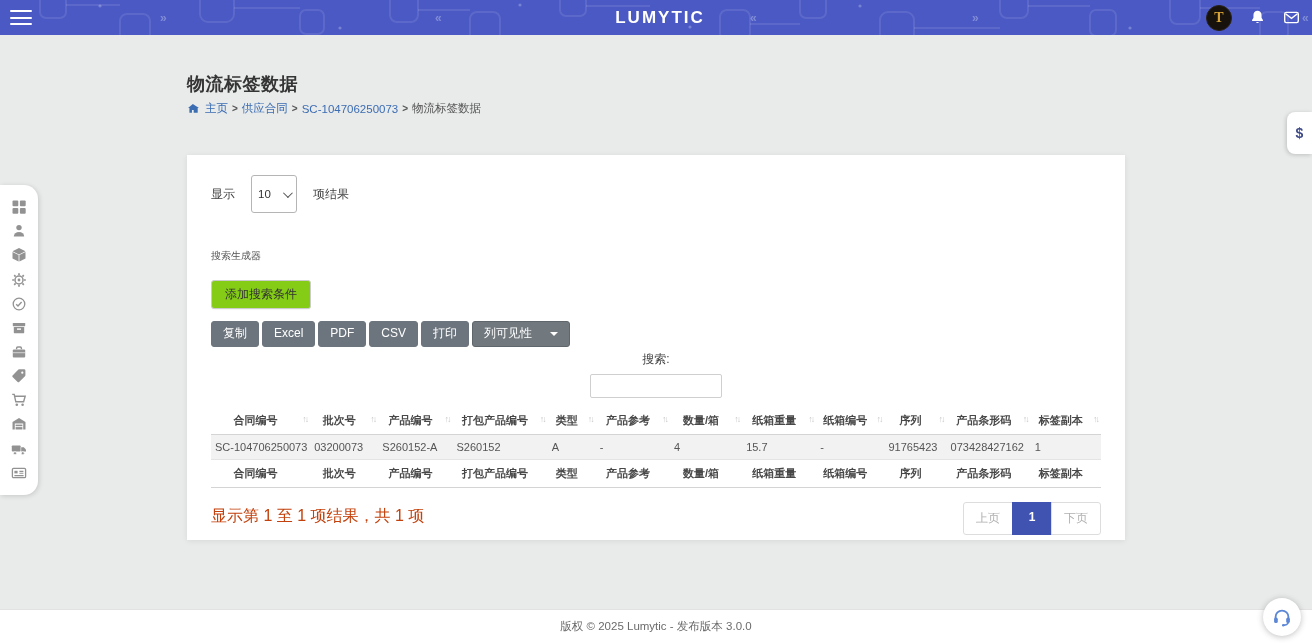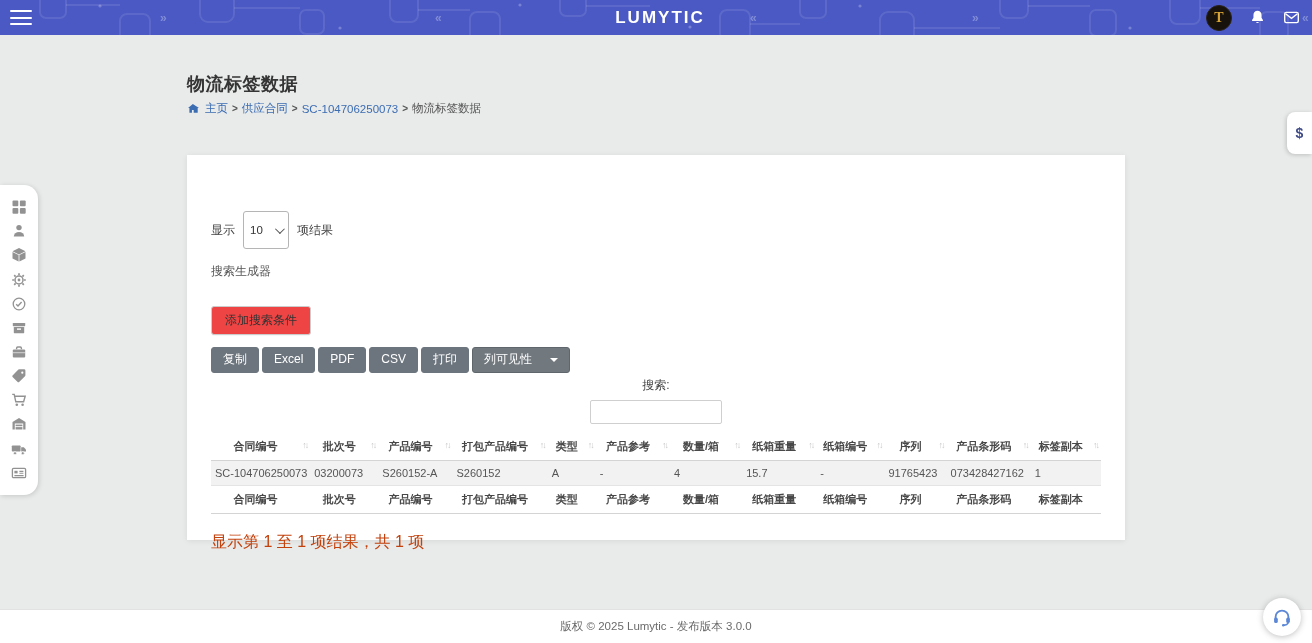--- a/index.html
+++ b/index.html
@@ -60,29 +60,29 @@
   }
   .side-ico { width:16px; height:16px; cursor:pointer; opacity:0.95; }
   .side-ico svg { width:16px; height:16px; }
 
   
   .card {
     position:absolute; left:187px; top:155px; width:938px; height:385px;
     background:#fff; box-shadow:0 1px 6px rgba(0,0,0,0.08);
     padding:0 24px;
   }
-  .show-row { margin-top:56px; display:flex; align-items:center; gap:8px; font-size:12px; color:#444; }
+  .show-row { margin-top:20px; display:flex; align-items:center; gap:16px; font-size:12px; color:#444; }
   .page-size {
     width:46px; height:38px; border:1px solid #b5b5b5; border-radius:3px; background:#fff;
     display:flex; align-items:center; justify-content:space-between; padding:0 6px; cursor:pointer; font-size:11.5px; color:#333;
   }
   .chev-down { width:7px; height:7px; border-right:1.5px solid #555; border-bottom:1.5px solid #555; transform:rotate(45deg) translateY(-2px); }
-  .builder-title { margin-top:14px; font-size:12px; color:#555; }
+  .builder-title { margin-top:36px; font-size:10px; color:#555; }
   .add-cond-btn {
-    margin-top:26px; display:inline-block; background:#ef4444; border:1px solid #ccc; border-radius:3px;
+    margin-top:17px; display:inline-block; background:#84cc16; border:1px solid #ccc; border-radius:3px;
     padding:5px 13px; font-size:12px; color:#333; cursor:pointer; box-shadow:0 1px 1px rgba(0,0,0,0.04);font-family:Liberation Serif, serif;
   }
   .toolbar-row { margin-top:12px; display:flex; align-items:center; }
   .btn-gray {
     background:#6c757d; color:#ffffff; border:1px solid #6c757d; border-radius:3px;
     padding:4px 11px; font-size:12px; margin-right:3px; cursor:pointer; line-height:1.3;
   }
   .btn-colvis { background:#71797f; border-color:#5f676d; display:flex; align-items:center; gap:18px; }
   .caret-down { width:0; height:0; border-left:4px solid transparent; border-right:4px solid transparent; border-top:4px solid #fff; }
   .search-row { margin-top:4px; display:flex; justify-content:flex-end; align-items:center; gap:6px; font-size:12px; color:#444;flex-direction:column; }
@@ -363,20 +363,25 @@
         <th>纸箱编号</th>
         <th>序列</th>
         <th>产品条形码</th>
         <th>标签副本</th>
       </tr>
     </tfoot>
   </table>
 
   <div class="table-bottom">
     <div class="info-text">显示第 1 至 1 项结果，共 1 项</div>
+    <div class="pagination">
+      <div class="page-btn">上页</div>
+      <div class="page-btn active">1</div>
+      <div class="page-btn">下页</div>
+    </div>
   </div>
 
 </div>
 
 <div class="footer">
   <span>版权 © 2025 Lumytic - 发布版本 3.0.0</span>
 </div>
 
 <div class="support-fab">
   <svg width="22" height="22" viewBox="0 0 24 24">

